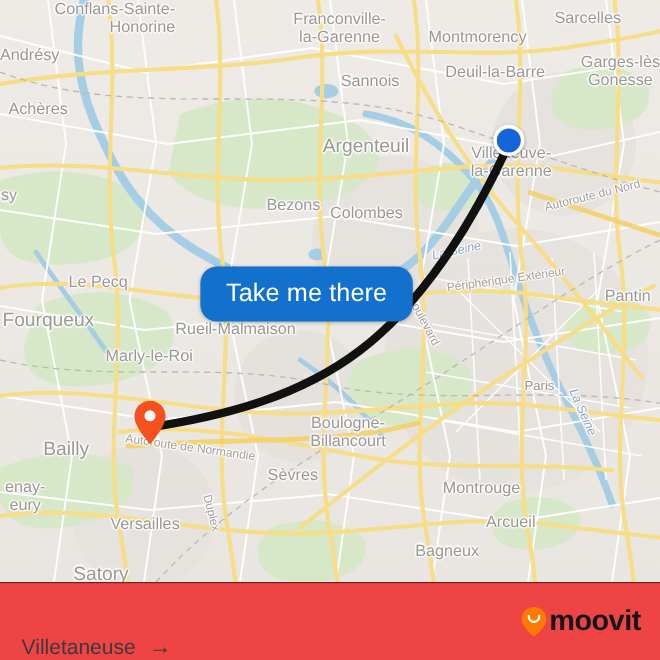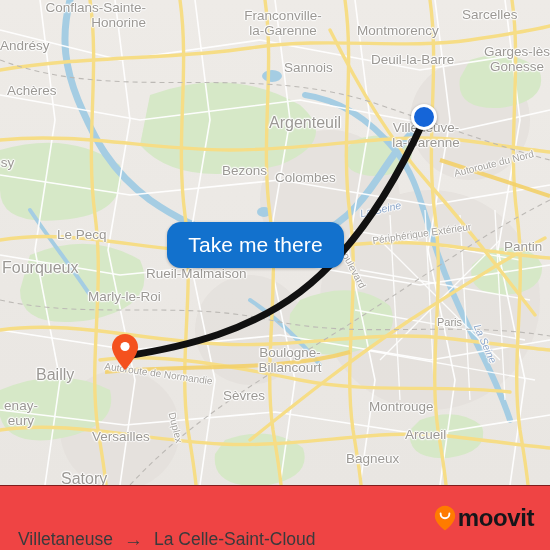--- a/index.html
+++ b/index.html
@@ -295,21 +295,20 @@
     <button class="cta">
       <span class="cta-label">Take me there</span>
     </button>
 
   </div>
 
   <div class="footer">
     <div class="route-title">
       <span>Villetaneuse</span>
       <span class="arrow">→</span>
-      <span>La Celle-Saint-Cloud</span>
     </div>
 
     <div class="brand">
       <svg width="22" height="26" viewBox="0 0 22 26">
         <path d="M11,0.8 C5.3,0.8 0.8,5.3 0.8,11 C0.8,18.2 11,25.4 11,25.4 C11,25.4 21.2,18.2 21.2,11 C21.2,5.3 16.7,0.8 11,0.8 Z" fill="#ff7b00"></path>
         <path d="M6.6,8.4 C6.6,11.2 8.5,13.2 11,13.2 C13.5,13.2 15.4,11.2 15.4,8.4" stroke="#ffffff" stroke-width="1.9" fill="none" stroke-linecap="round"></path>
       </svg>
       <span class="brand-name">moovit</span>
     </div>
   </div>

